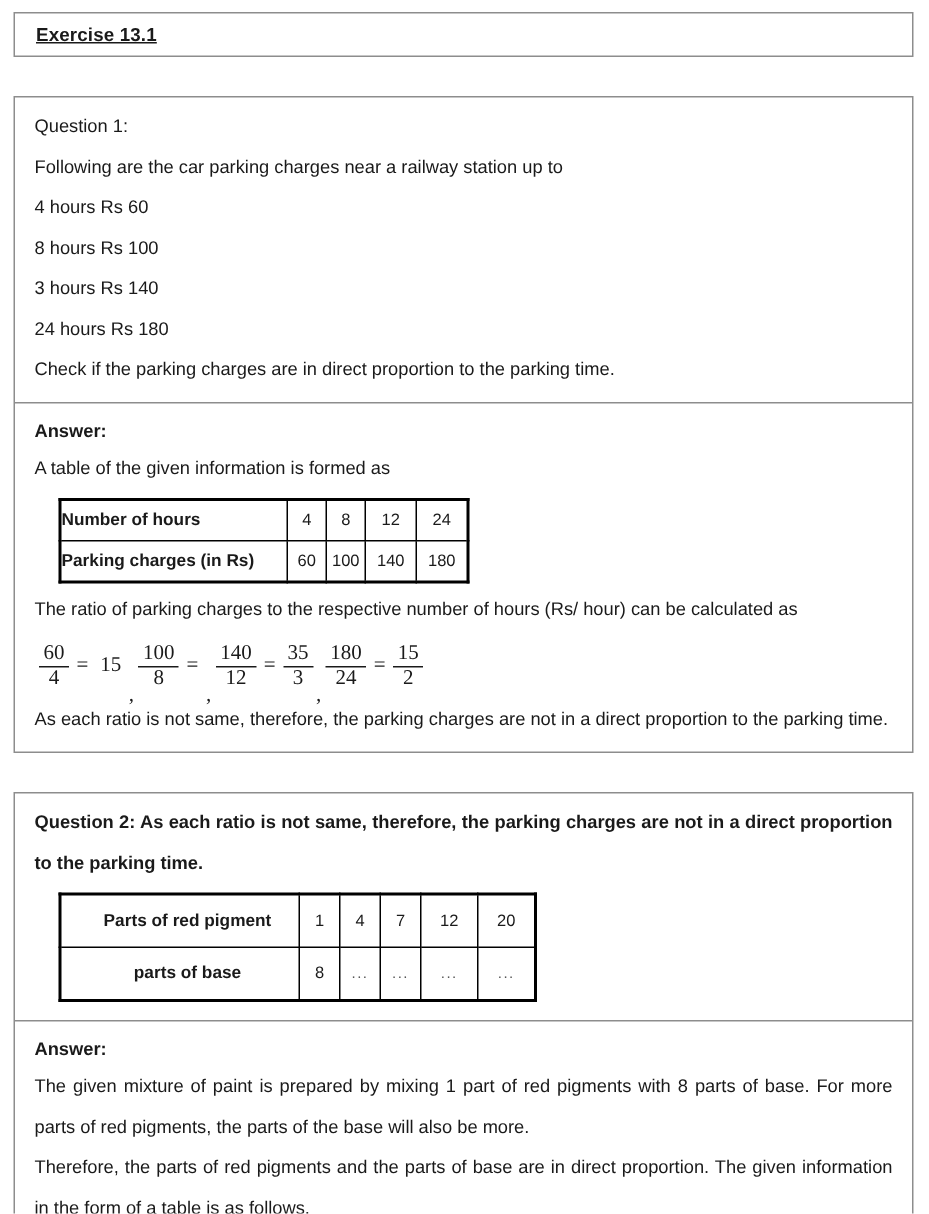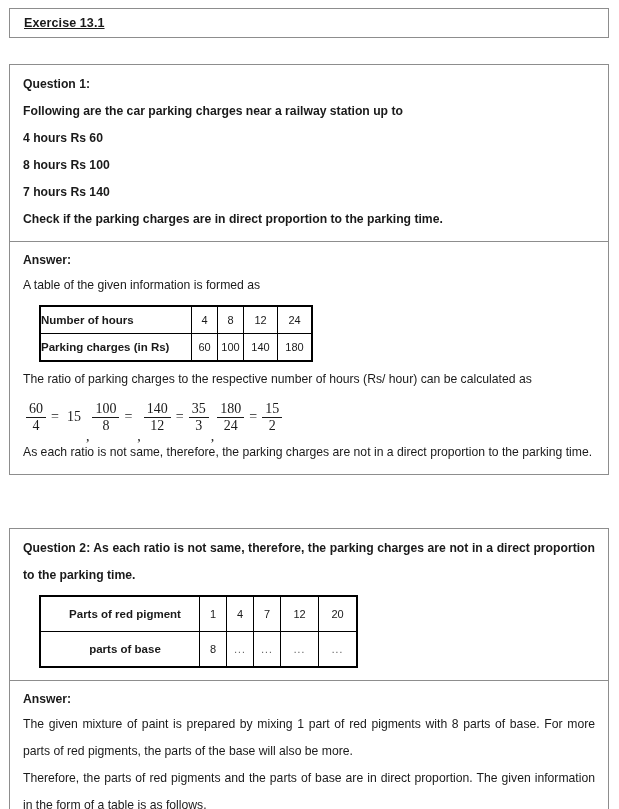--- a/index.html
+++ b/index.html
@@ -55,21 +55,21 @@
     text-decoration: underline;
     padding: 7px 0 0 14px;
     letter-spacing: 0.1px;
   }
   .line {
     font-size: 12.2px;
     line-height: 27px;
     white-space: nowrap;
   }
   .line.b {
-    font-weight: bold;
+    font-weight: normal;
   }
   .para {
     font-size: 12.2px;
     line-height: 27px;
     margin: 0;
   }
   .para.just {
     text-align: justify;
     text-justify: inter-word;
   }
@@ -162,21 +162,22 @@
     <div class="hdr-title">Exercise 13.1</div>
   </div>
 
   <div class="box box-q1">
 
     <div class="pad">
       <div class="line b">Question 1:</div>
       <div class="line b">Following are the car parking charges near a railway station up to</div>
       <div class="line b">4 hours Rs 60</div>
       <div class="line b">8 hours Rs 100</div>
-      <div class="line b">7 hours Rs 140</div>
+      <div class="line b">3 hours Rs 140</div>
+      <div class="line b">24 hours Rs 180</div>
       <div class="line b">Check if the parking charges are in direct proportion to the parking time.</div>
     </div>
 
     <div class="pad section-divider">
       <div class="answer-label">Answer:</div>
       <p class="para">A table of the given information is formed as</p>
 
       <table class="dtable t1">
         <tbody>
             <tr>

